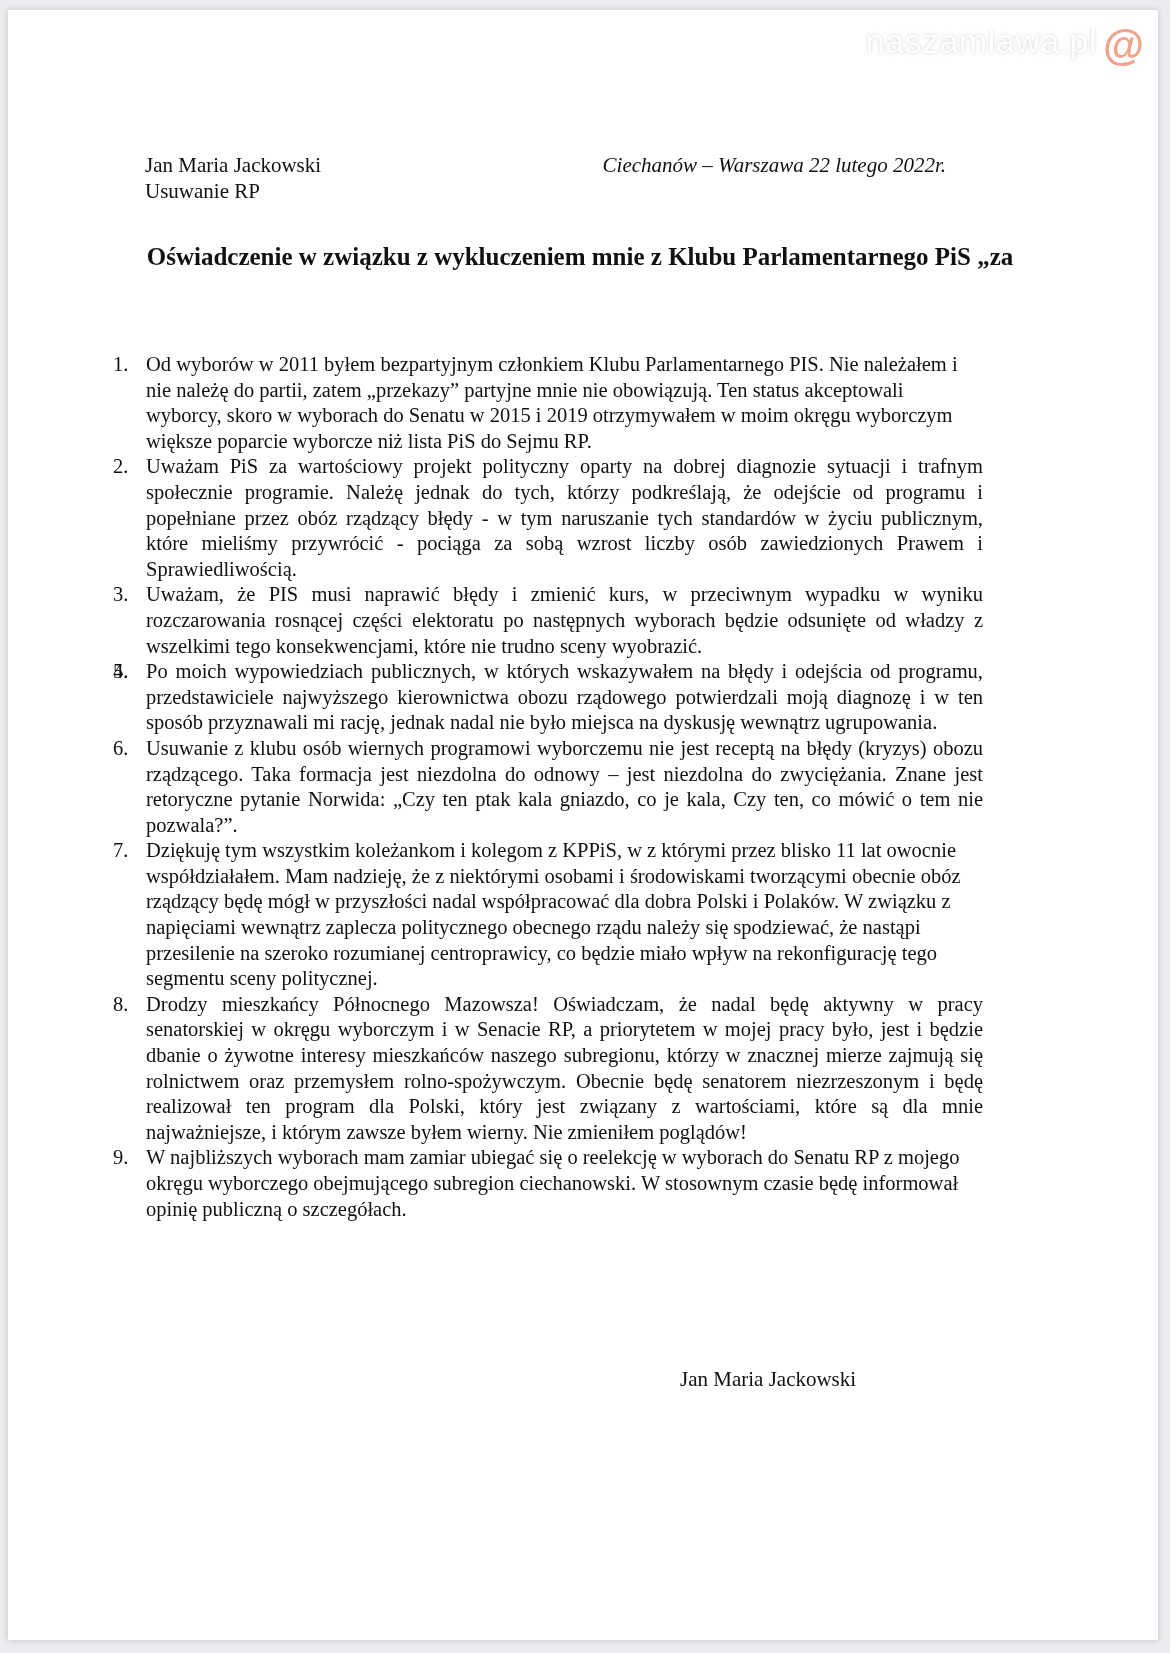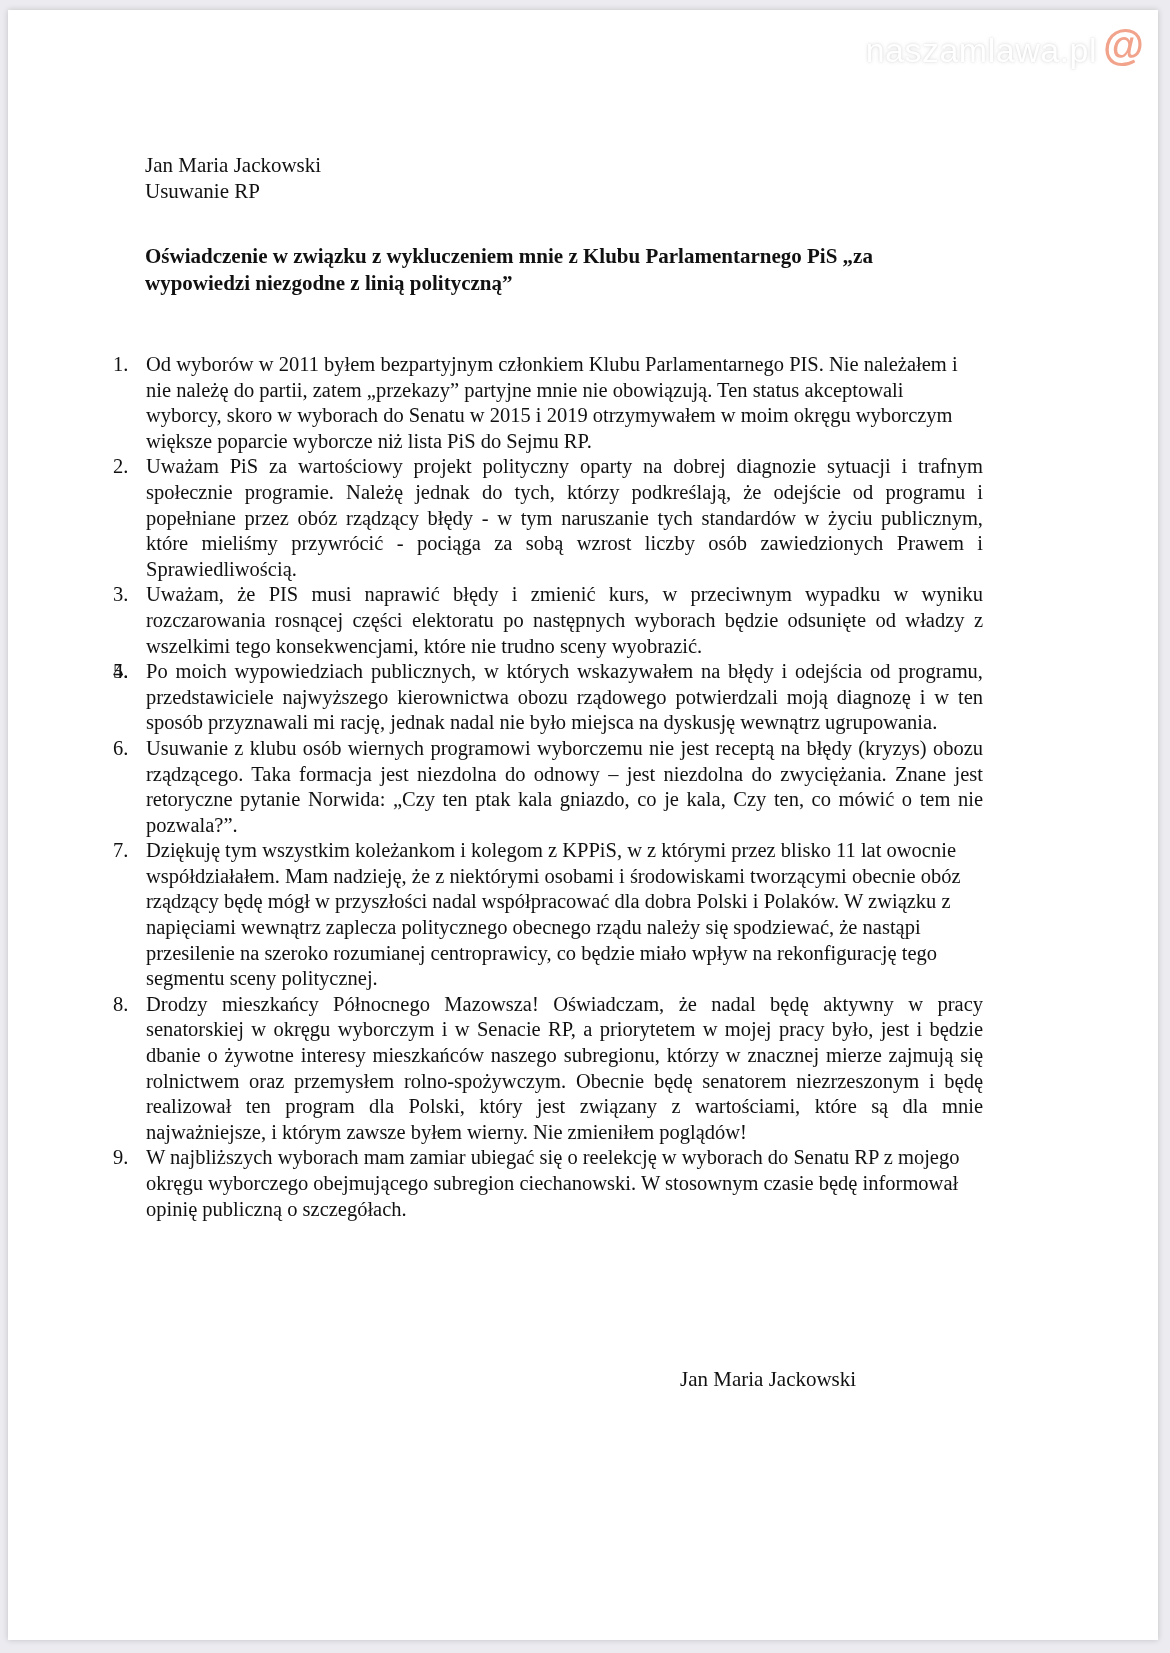--- a/index.html
+++ b/index.html
@@ -14,21 +14,21 @@
   .sheet {
     position: absolute;
     left: 8px; top: 10px;
     width: 1150px; height: 1630px;
     background: #ffffff;
     box-shadow: 0 0 6px rgba(0,0,0,0.18);
   }
   .watermark {
     position: absolute;
     right: 14px; top: 12px;
-    display: flex; align-items: flex-end; gap: 6px;
+    display: flex; align-items: flex-start; gap: 6px;
     font-family: "Liberation Sans", "DejaVu Sans", sans-serif;
   }
   .wm-text {
     font-size: 34px;
     color: #ffffff;
     letter-spacing: 0.5px;
     text-shadow: 0 0 4px rgba(0,0,0,0.12), 0 0 2px rgba(0,0,0,0.10);
   }
   .wm-at {
     font-size: 42px;
@@ -45,23 +45,24 @@
     position: absolute;
     right: 212px; top: 142px;
     font-size: 21px;
     line-height: 26px;
     font-style: italic;
   }
   .title {
     position: absolute;
     left: 137px; width: 870px;
     top: 233px;
-    font-size: 21px;
+    font-size: 25px;
     line-height: 27px;
     font-weight: bold;
+    text-align: center;
   }
   .list {
     position: absolute;
     left: 105px; top: 342px;
     width: 870px;
     margin: 0; padding: 0;
     list-style: none;
     font-size: 20.5px;
     line-height: 25.6px;
   }
@@ -90,24 +91,24 @@
   <div class="watermark">
     <span class="wm-text">naszamlawa.pl</span>
     <span class="wm-at">@</span>
   </div>
 
   <div class="header-left">
     <div>Jan Maria Jackowski</div>
     <div>Usuwanie RP</div>
   </div>
 
+  <div class="header-right">Ciechanów – Warszawa 22 lutego 2022r.</div>
 
   <div class="title">
     <div>Oświadczenie w związku z wykluczeniem mnie z Klubu Parlamentarnego PiS „za</div>
-    <div>wypowiedzi niezgodne z linią polityczną”</div>
   </div>
 
   <ol class="list">
     <li class="left">
       <span class="num">1.</span>
       <span>Od wyborów w 2011 byłem bezpartyjnym członkiem Klubu Parlamentarnego PIS. Nie należałem i nie należę do partii, zatem „przekazy” partyjne mnie nie obowiązują. Ten status akceptowali wyborcy, skoro w  wyborach do Senatu w 2015 i 2019  otrzymywałem w moim okręgu wyborczym większe poparcie wyborcze niż lista PiS do Sejmu RP.</span>
     </li>
     <li>
       <span class="num">2.</span>
       <span>Uważam PiS za wartościowy projekt polityczny oparty na dobrej diagnozie sytuacji i trafnym społecznie programie. Należę jednak do tych, którzy podkreślają, że odejście od programu i popełniane przez obóz rządzący błędy - w tym naruszanie tych standardów w życiu publicznym, które mieliśmy przywrócić - pociąga za sobą wzrost liczby osób  zawiedzionych Prawem i Sprawiedliwością.</span>

